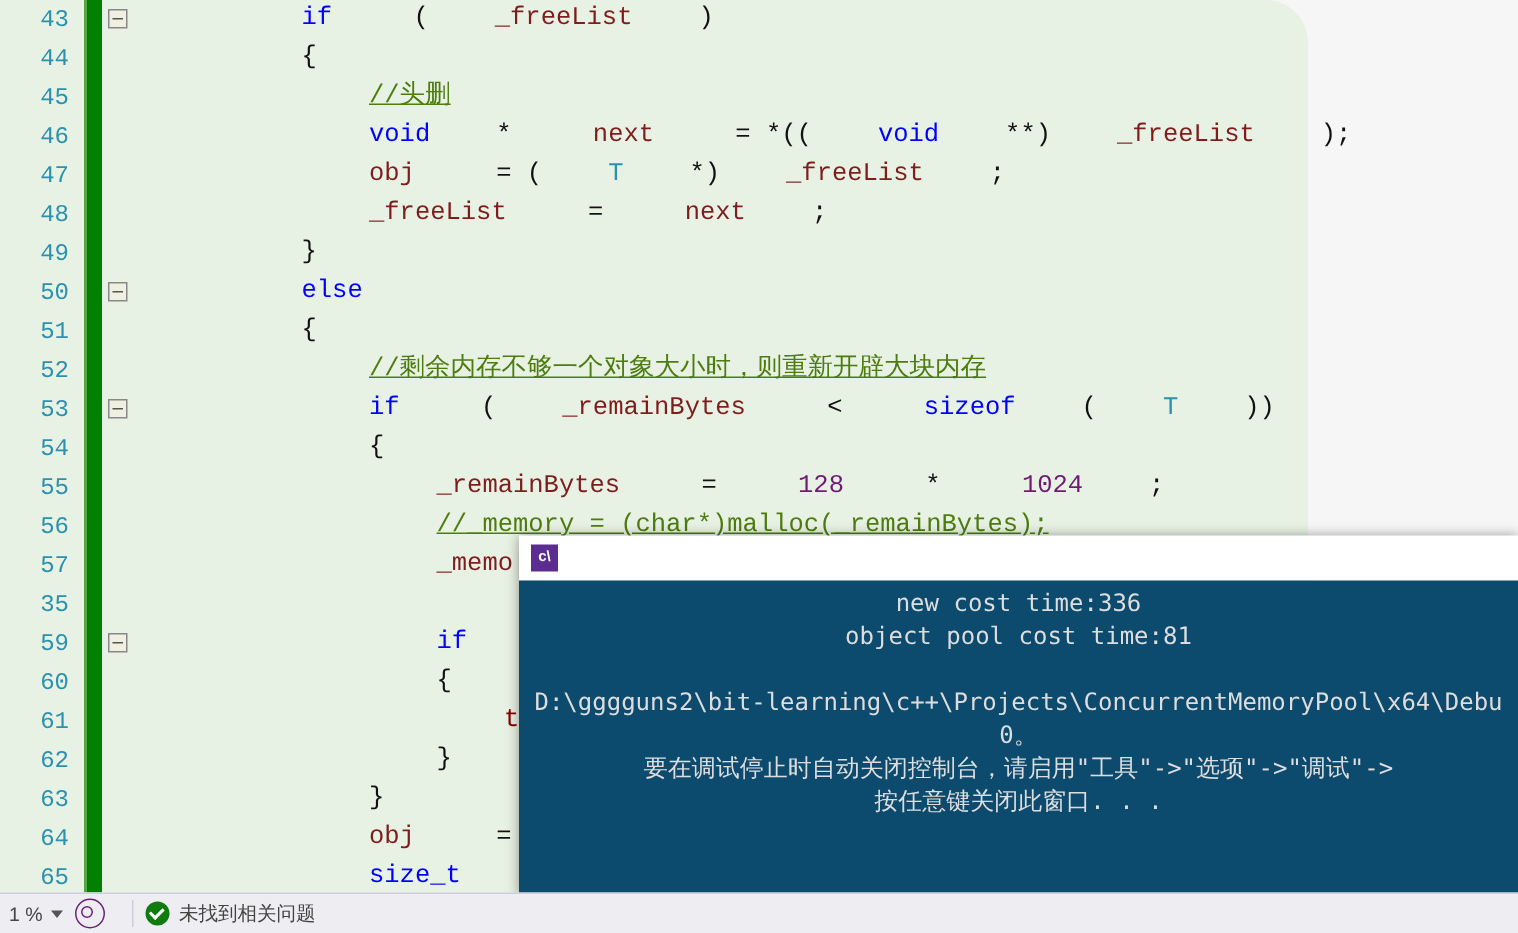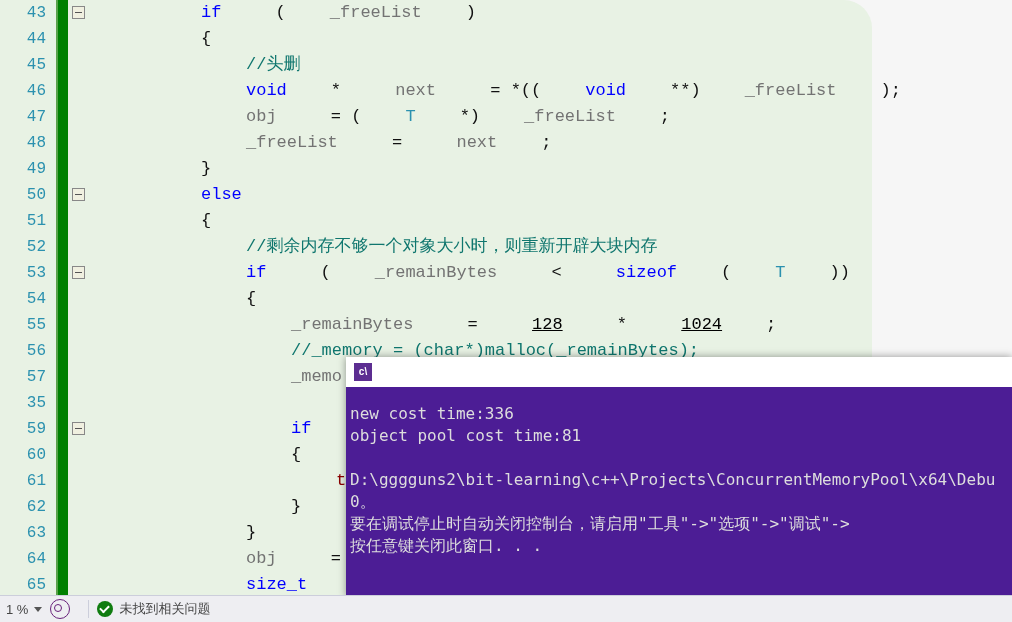--- a/index.html
+++ b/index.html
@@ -65,25 +65,25 @@
   .code {
     flex: 1;
     position: relative;
     white-space: pre;
   }
   .code .row {
     height: 26px;
   }
   .code span { white-space: pre; margin-left: 44px; }
   .kw { color: #0000ff; }
-  .comment { color: #0f766e; }
+  .comment { color: #4d7c0f; text-decoration: underline; }
   .type { color: #2b91af; }
-  .ident { color: #737373; }
+  .ident { color: #7f1d1d; }
   .punct { color: #111; }
-  .num { color: #000000; text-decoration: underline; }
+  .num { color: #701a75; }
   .hotword { color: #8b0000; }
 
   
   .console-window {
     position: absolute;
     left: 346px;
     top: 357px;
     width: 666px;
     height: 240px;
     box-shadow: 0 0 8px rgba(0,0,0,.4);
@@ -102,27 +102,28 @@
   }
   .console-title .appicon {
     width: 18px; height: 18px;
     background: #5c2d91;
     margin: 0 8px;
     display:flex;align-items:center;justify-content:center;
     color:#fff;font-size:10px;font-weight:bold;
   }
   .console-body {
     flex: 1;
-    background: #4c1d95;
+    background: #0c4a6e;
     color: #ddd;
     font-size: 16px;
     line-height: 22px;
-    padding: 16px 4px;
+    padding: 4px 4px;
     white-space: pre;
     overflow: hidden;
+    text-align: center;
   }
 
   
   .statusbar {
     position: absolute;
     left: 0;
     top: 595px;
     width: 1012px;
     height: 27px;
     background: #eeeef2;

